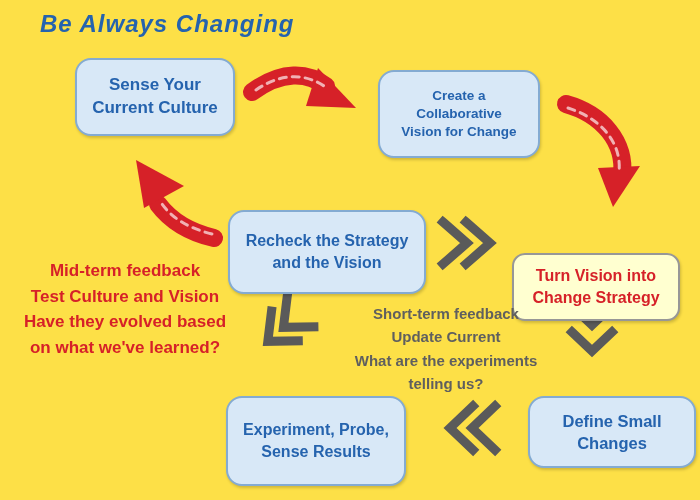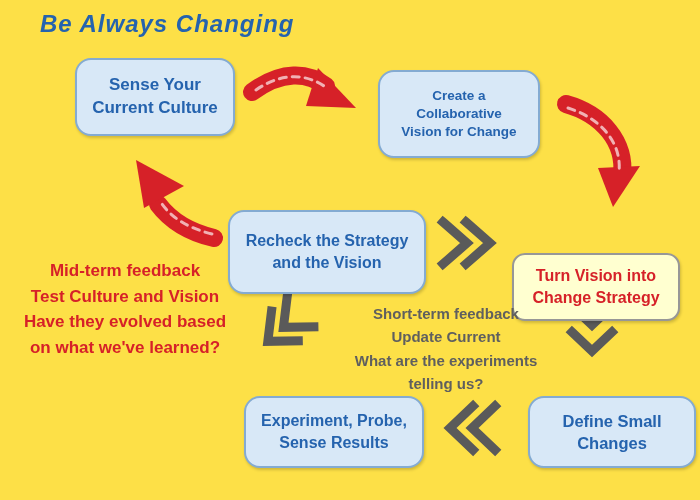--- a/index.html
+++ b/index.html
@@ -32,21 +32,21 @@
     padding:4px 8px;
   }
   .box-sense{left:75px;top:58px;width:160px;height:78px;font-size:17px;}
   .box-vision{left:378px;top:70px;width:162px;height:88px;font-size:13.5px;}
   .box-turn{
     left:512px;top:220px;width:168px;height:68px;font-size:16px;
     background:#ffffd0;border-color:#979797;color:#d62128;border-radius:13px;margin-top:33px;
   }
   .box-recheck{left:228px;top:210px;width:198px;height:84px;font-size:16px;}
   .box-define{left:528px;top:396px;width:168px;height:72px;font-size:16.5px;}
-  .box-experiment{left:244px;top:396px;width:180px;height:72px;font-size:16px;}
+  .box-experiment{left:226px;top:396px;width:180px;height:90px;font-size:16px;}
   .note{
     position:absolute;text-align:center;font-weight:bold;white-space:pre-line;
   }
   .note-midterm{
     left:6px;top:258px;width:238px;
     color:#d62128;font-size:17px;line-height:1.5;
   }
   .note-shortterm{
     left:328px;top:302px;width:236px;
     color:#5f5f5f;font-size:15px;line-height:1.55;font-weight:bold;

